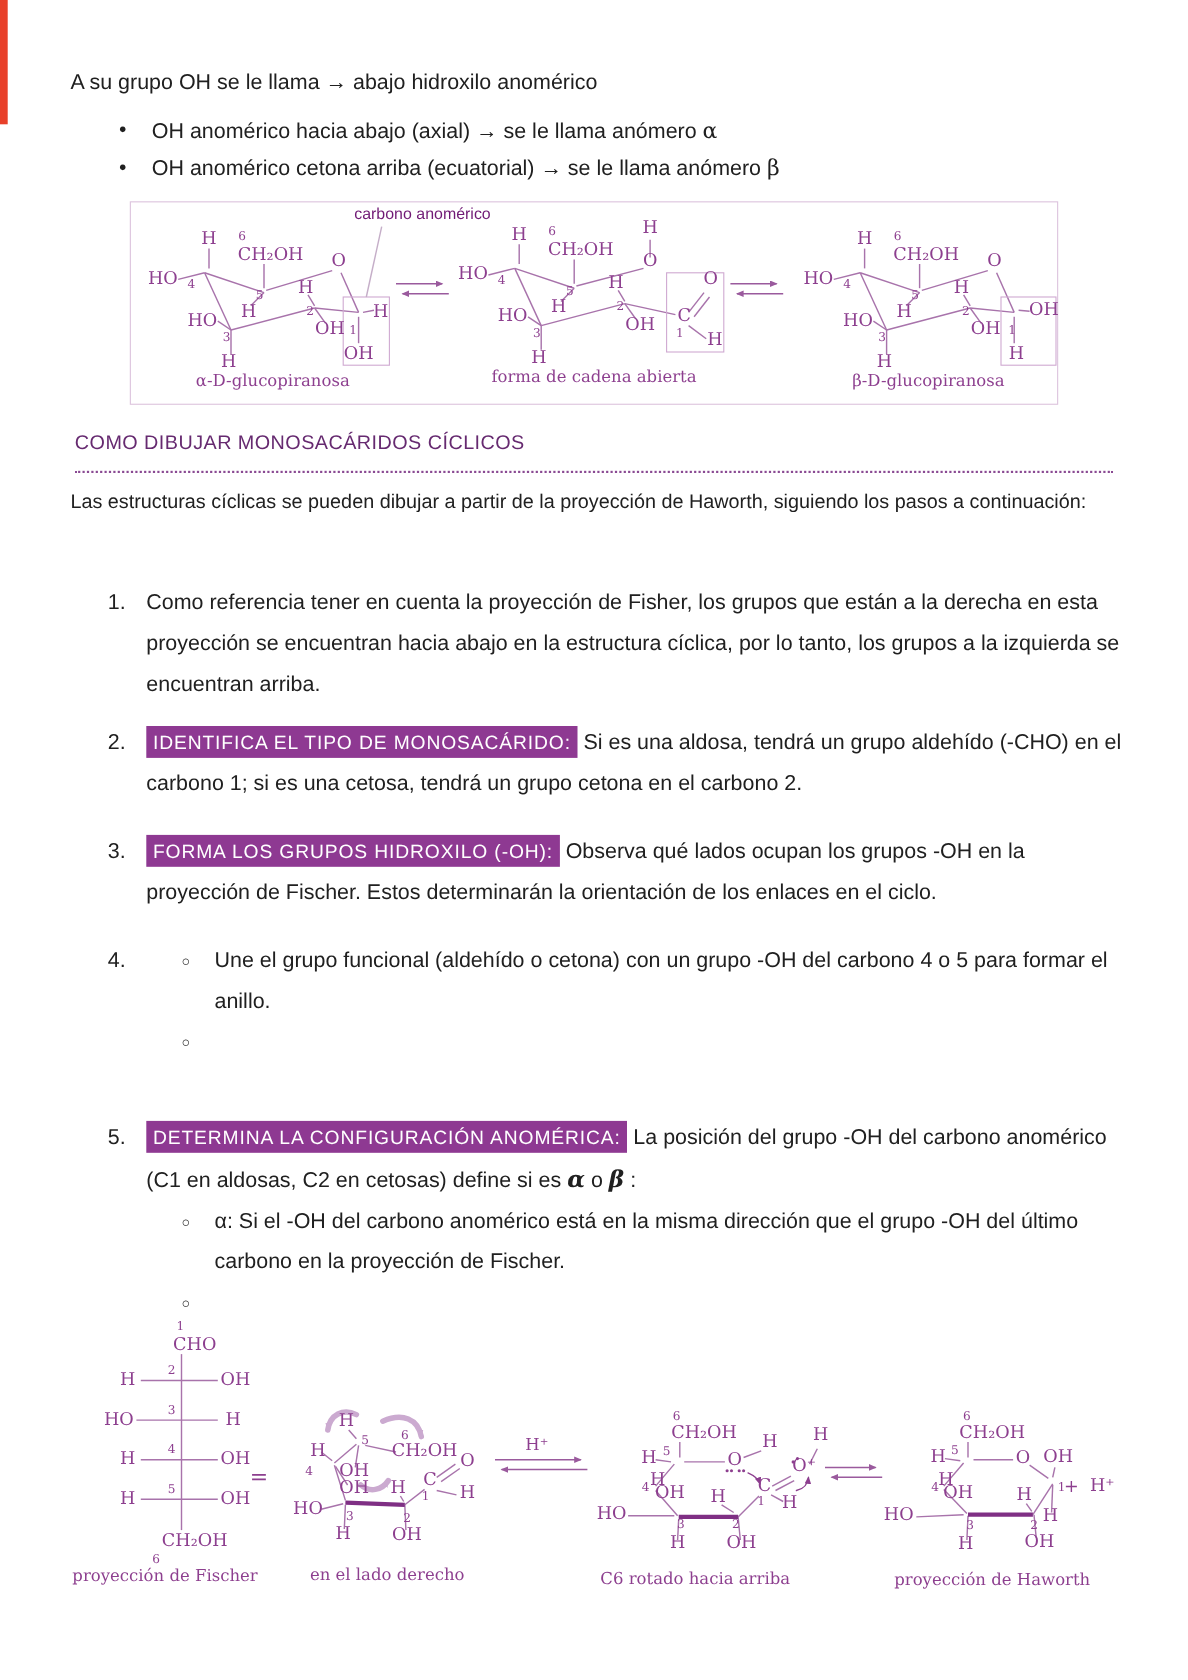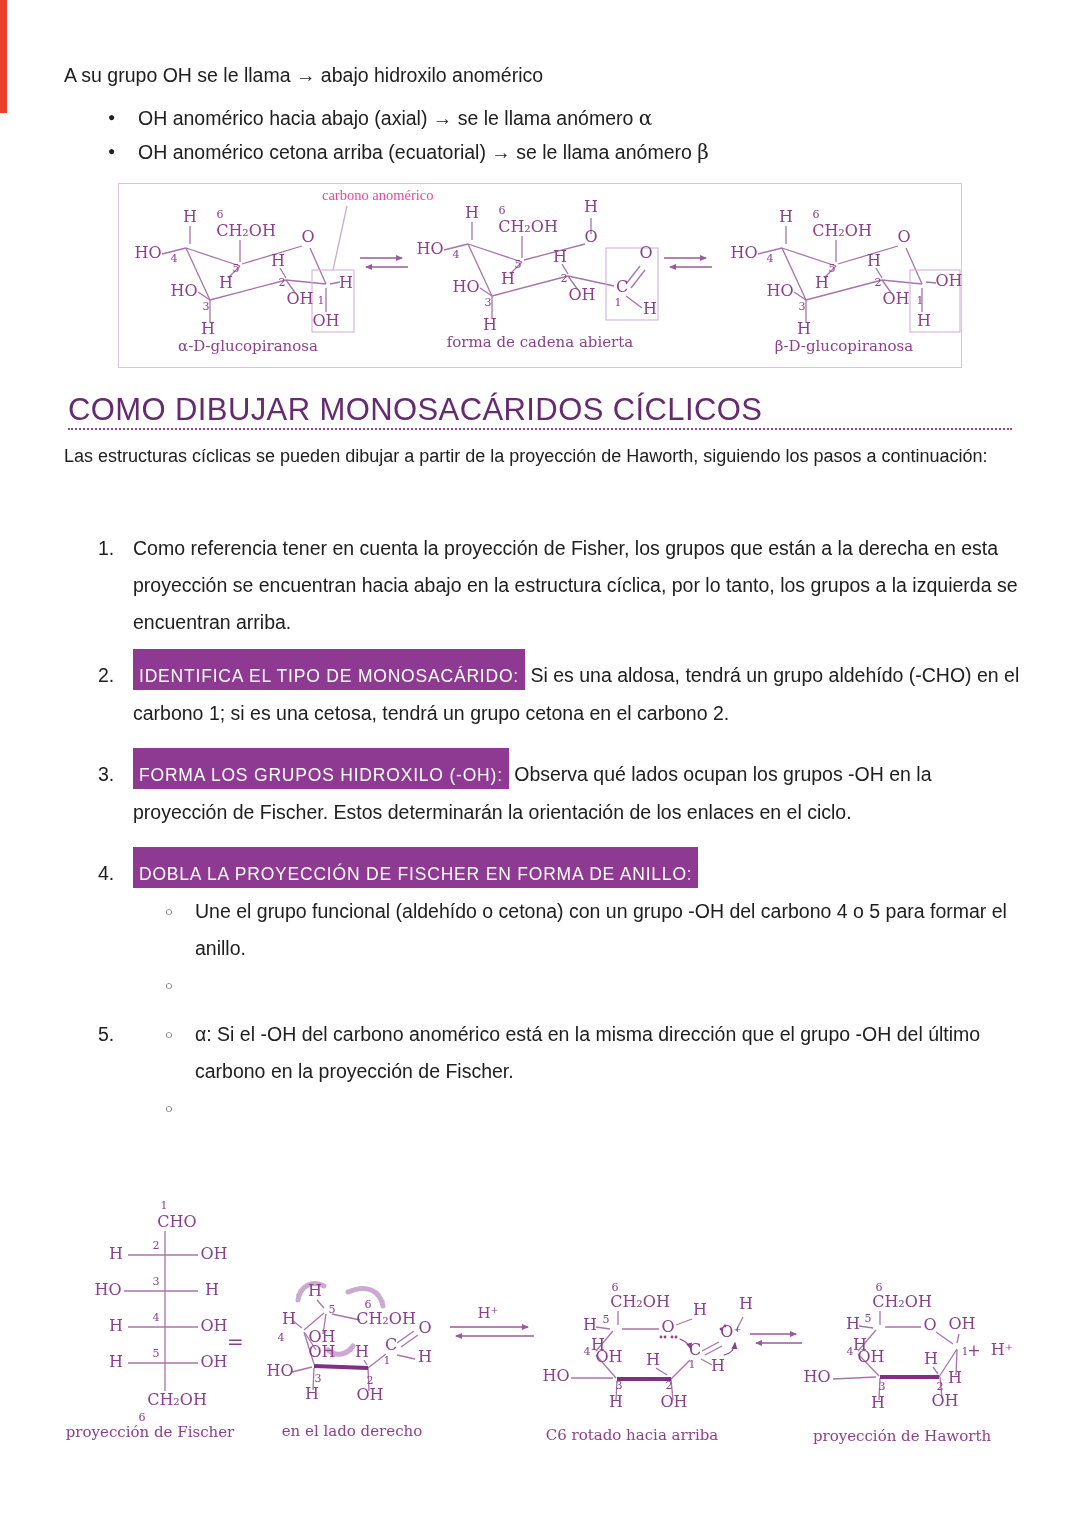--- a/index.html
+++ b/index.html
@@ -9,30 +9,30 @@
   #intro-line{position:absolute;left:64px;top:64px;font-size:19.5px}
   .bullet{position:absolute;left:108px;display:flex;font-size:19.5px}
   .bullet .mk{width:30px;flex:none;font-size:12px;padding-top:4px}
   #bullet-0{top:106px}
   #bullet-1{top:140px}
   .b{font-weight:400}
   .arr{font-weight:700}
   .greek{font-family:"DejaVu Serif","Liberation Serif",serif;font-style:italic;font-weight:700;font-size:21px}
   .greek2{font-family:"DejaVu Serif","Liberation Serif",serif;font-size:20px}
   #figure-box{position:absolute;left:118px;top:183px;width:842px;height:183px;border:1.5px solid #dcc3dd}
-  #anomeric-label{position:absolute;left:322px;top:187px;font-size:14.5px;color:#ec4899;
-       font-family:Liberation Serif, serif}
-  #section-heading{position:absolute;left:68px;top:392px;font-size:31px;color:#662a70;letter-spacing:.4px}
+  #anomeric-label{position:absolute;left:322px;top:187px;font-size:14.5px;color:#701a75;
+       font-family:Liberation Sans, sans-serif}
+  #section-heading{position:absolute;left:68px;top:392px;font-size:18px;color:#662a70;letter-spacing:.4px}
   #section-rule{position:absolute;left:68px;top:428px;width:944px;border-top:2px dotted #8a4a93;height:0}
   #section-paragraph{position:absolute;left:64px;top:438px;width:930px;font-size:18px;line-height:37px}
   .step{position:absolute;left:98px;width:932px;display:flex;font-size:19.5px;line-height:37px}
   .step .num{width:35px;flex:none}
   .step .body{flex:1}
   .s1{top:530px}.s2{top:657px}.s3{top:756px}.s4{top:855px}.s5{top:1016px}
-  .hl{background:#8e3992;color:#ffffff;font-size:17.5px;letter-spacing:.8px;padding:17px 6px 4px 6px}
+  .hl{background:#8e3992;color:#ffffff;font-size:17.5px;letter-spacing:.8px;padding:5px 6px 4px 6px}
   .sub{display:flex;margin-left:32px}
   .sub .mk{width:30px;flex:none;font-size:13px}
   #eq-sign{position:absolute;left:227px;top:1330px;font-size:20px;color:#8d3f8f;
        font-family:"DejaVu Serif","Liberation Serif",serif}
   svg{overflow:visible}
 </style>
 </head>
 <body>
 
 <div id="red-strip"></div>
@@ -69,33 +69,33 @@
     </div>
     <div class="step s3">
       <div class="num">3.</div>
       <div class="body">
         <div><span class="hl">FORMA LOS GRUPOS HIDROXILO (-OH):</span><span> Observa qué lados ocupan los grupos -OH en la proyección de Fischer. Estos determinarán la orientación de los enlaces en el ciclo.</span></div>
       </div>
     </div>
     <div class="step s4">
       <div class="num">4.</div>
       <div class="body">
-        <div><span class="hl">DOBLA LA PROYECCIÓN DE FISCHER EN FORMA DE ANILLO:</span></div>
         <div class="sub">
           <span class="mk">○</span>
           <span><span>Une el grupo funcional (aldehído o cetona) con un grupo -OH del carbono 4 o 5 para formar el anillo.</span></span>
         </div>
         <div class="sub">
           <span class="mk">○</span>
         </div>
       </div>
     </div>
     <div class="step s5">
       <div class="num">5.</div>
       <div class="body">
+        <div><span class="hl">DETERMINA LA CONFIGURACIÓN ANOMÉRICA:</span><span> La posición del grupo -OH del carbono anomérico (C1 en aldosas, C2 en cetosas) define si es </span><span class="greek">α</span><span> o </span><span class="greek">β</span><span> :</span></div>
         <div class="sub">
           <span class="mk">○</span>
           <span><span class="b">α</span><span>: Si el -OH del carbono anomérico está en la </span><span class="b">misma dirección</span><span> que el grupo -OH del último carbono en la proyección de Fischer.</span></span>
         </div>
         <div class="sub">
           <span class="mk">○</span>
         </div>
       </div>
     </div>
   </div>

